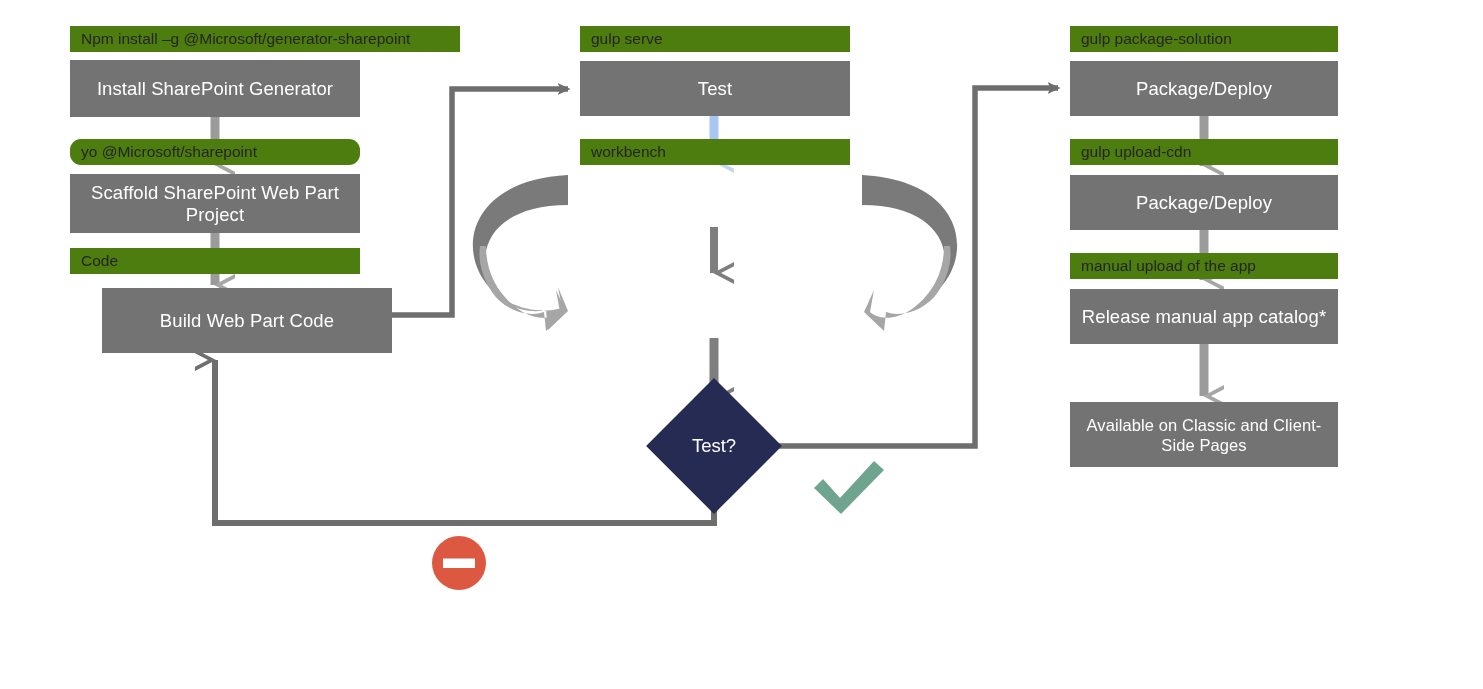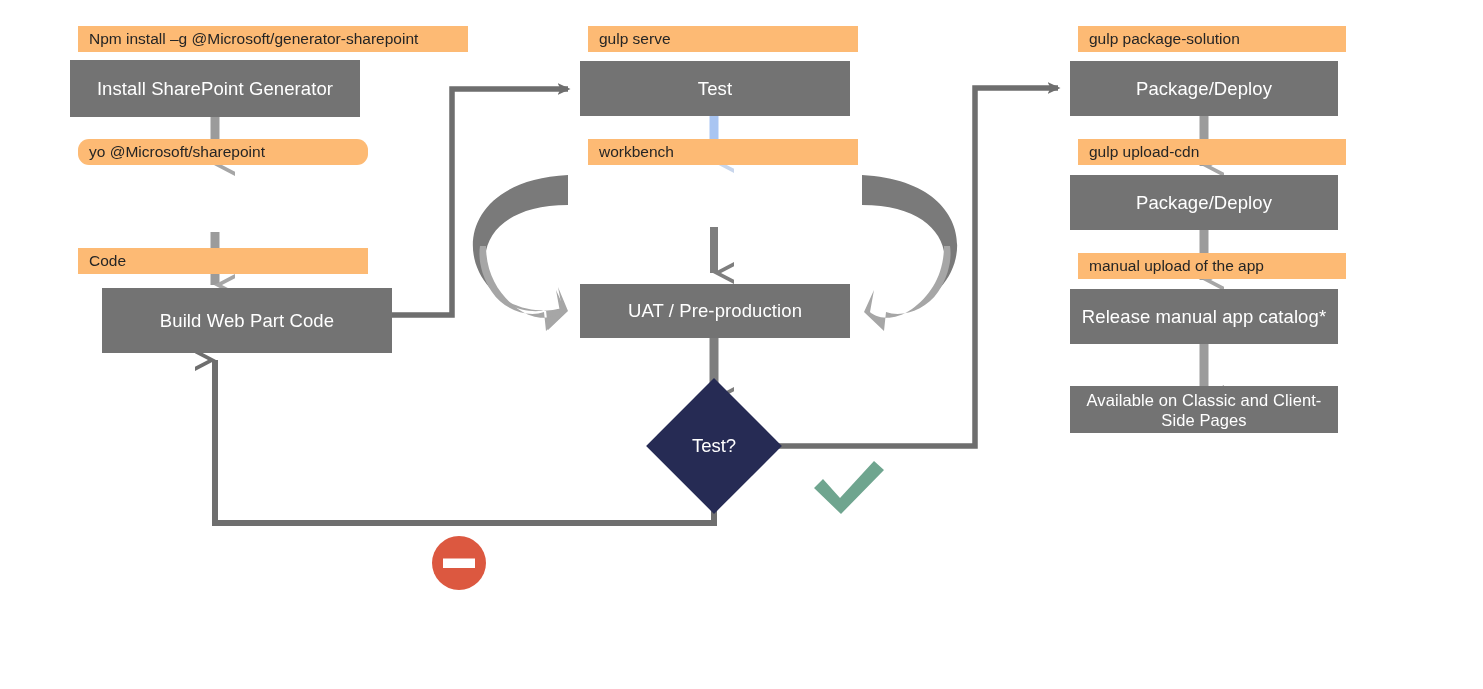--- a/index.html
+++ b/index.html
@@ -16,29 +16,28 @@
   }
   #wires {
     position: absolute; left: 0; top: 0;
     width: 1483px; height: 689px;
     pointer-events: none;
   }
 
   
   .cmd {
     position: absolute;
-    background: #fdba74;
+    background: #4d7c0f;
     color: #252525;
     font-size: 15.5px;
     line-height: 26px;
     height: 26px;
     padding-left: 11px;
     white-space: nowrap;
     z-index: 3;
-    margin-left: 8px;
   }
 
   
   .node {
     position: absolute;
     background: #737373;
     color: #FFFFFF;
     display: flex;
     align-items: center;
     justify-content: center;
@@ -148,46 +147,46 @@
                L 874,290 L 864,312 L 884,331 L 886,312
                C 902,318 926,310 938,292
                C 949,276 952,258 950,246 Z" fill="#A6A6A6"></path>
     </g>
   </svg>
 
   <div class="cmd" style="left:70px; top:26px; width:390px;">Npm install –g @Microsoft/generator-sharepoint</div>
   <div class="node" style="left:70px; top:60px; width:290px; height:57px;">Install SharePoint Generator</div>
 
   <div class="cmd" style="left:70px; top:139px; width:290px;border-radius:11px;">yo @Microsoft/sharepoint</div>
+  <div class="node" style="left:70px; top:174px; width:290px; height:59px;">Scaffold SharePoint Web Part Project</div>
 
   <div class="cmd" style="left:70px; top:248px; width:290px;">Code</div>
   <div class="node" style="left:70px; top:288px; width:290px; height:65px;margin-left:32px;">Build Web Part Code</div>
 
   <div class="cmd" style="left:580px; top:26px; width:270px;">gulp serve</div>
   <div class="node" style="left:580px; top:61px; width:270px; height:55px;">Test</div>
 
   <div class="cmd" style="left:580px; top:139px; width:270px;">workbench</div>
 
-  <div class="node" style="left:580px; top:284px; width:270px; height:54px;">UAT / Pre-production</div>
 
   <div class="diamond" style="left:666px; top:398px; width:96px; height:96px;">
     <div class="shape"></div>
     <div class="lbl">Test?</div>
   </div>
 
   <div class="cmd" style="left:1070px; top:26px; width:268px;">gulp package-solution</div>
   <div class="node" style="left:1070px; top:61px; width:268px; height:55px;">Package/Deploy</div>
 
   <div class="cmd" style="left:1070px; top:139px; width:268px;">gulp upload-cdn</div>
   <div class="node" style="left:1070px; top:175px; width:268px; height:55px;">Package/Deploy</div>
 
   <div class="cmd" style="left:1070px; top:253px; width:268px;">manual upload of the app</div>
   <div class="node" style="left:1070px; top:289px; width:268px; height:55px;">Release manual app catalog*</div>
 
-  <div class="node small" style="left:1070px; top:386px; width:268px; height:47px;">Available on Classic and Client-Side Pages</div>
+  <div class="node small" style="left:1070px; top:402px; width:268px; height:65px;">Available on Classic and Client-Side Pages</div>
 
   <div class="icon-wrap" style="left:810px; top:455px; width:78px; height:62px;">
     <svg viewBox="0 0 78 62" width="78" height="62">
       <path d="M4,33 L13,24 L30,43 L64,6 L74,15 L31,59 Z" fill="#6FA58F"></path>
     </svg>
   </div>
 
   <div class="icon-wrap" style="left:430px; top:534px; width:58px; height:58px;">
     <svg viewBox="0 0 58 58" width="58" height="58">
       <circle cx="29" cy="29" r="27" fill="#DC5840"></circle>

